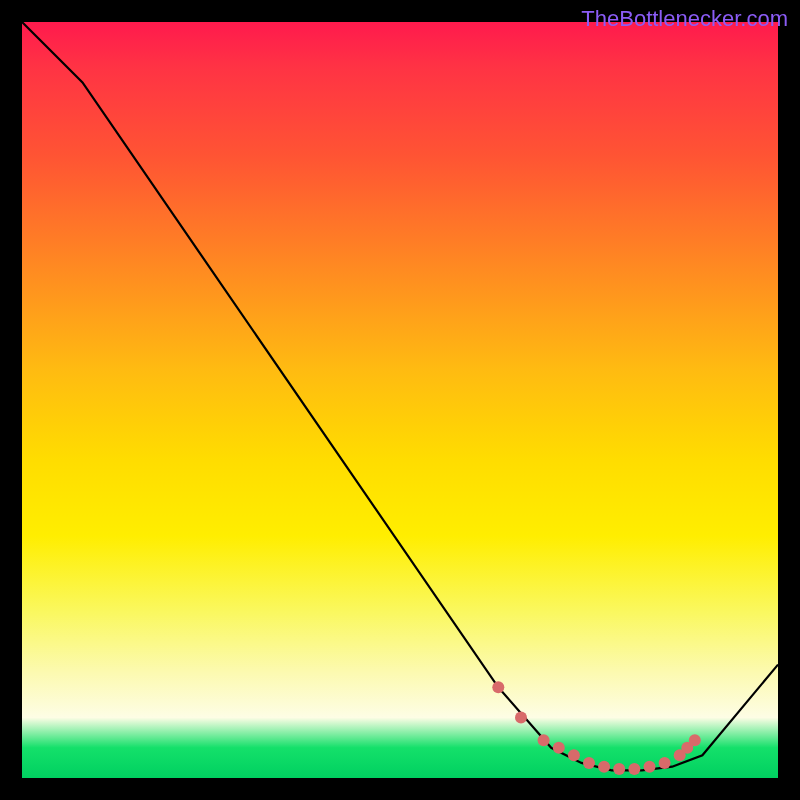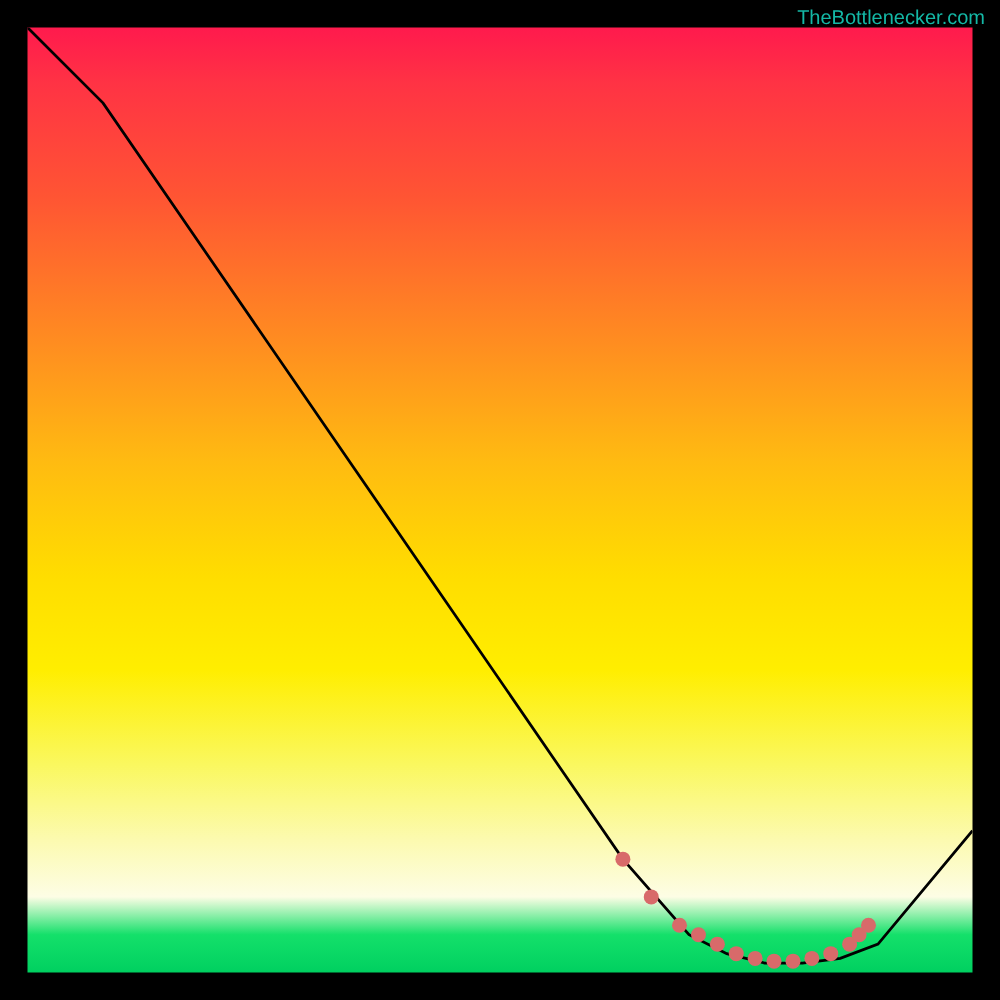--- a/index.html
+++ b/index.html
@@ -8,22 +8,22 @@
     height: 800px;
     background: #000;
     position: relative;
     font-family: Arial, sans-serif;
     overflow: hidden;
   }
   .attribution {
     position: absolute;
     top: 6px;
     right: 12px;
-    color: #14b8a6;
-    font-size: 16px;
+    color: #8b5cf6;
+    font-size: 22px;
     font-weight: 500;
     z-index: 10;
   }
   .plot-area {
     position: absolute;
     left: 22px;
     top: 22px;
     width: 756px;
     height: 756px;
     background: linear-gradient(to bottom,

